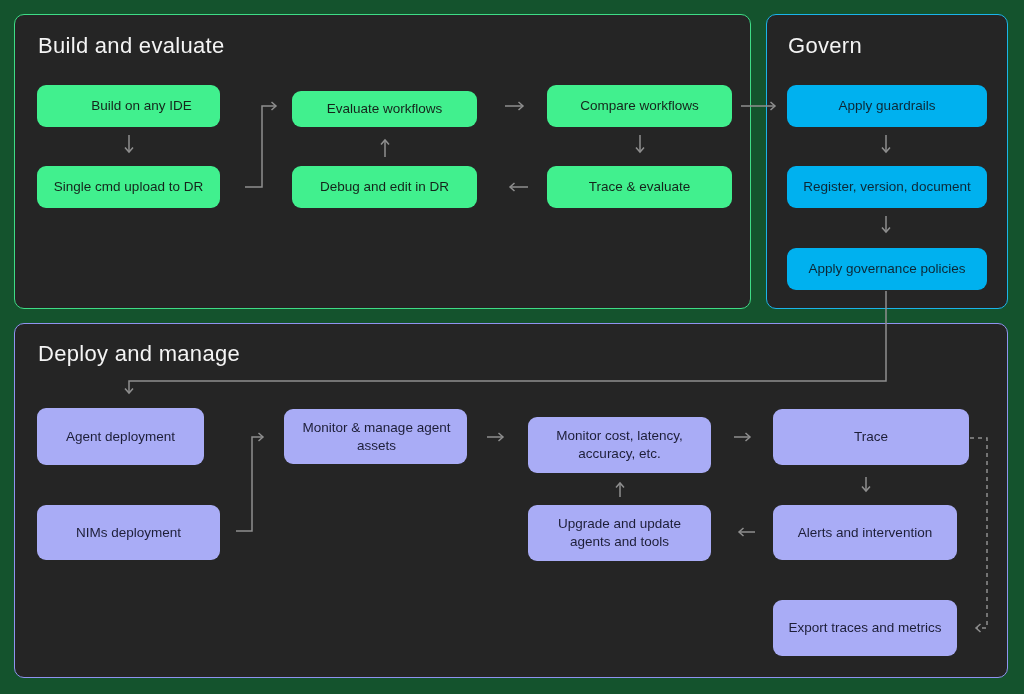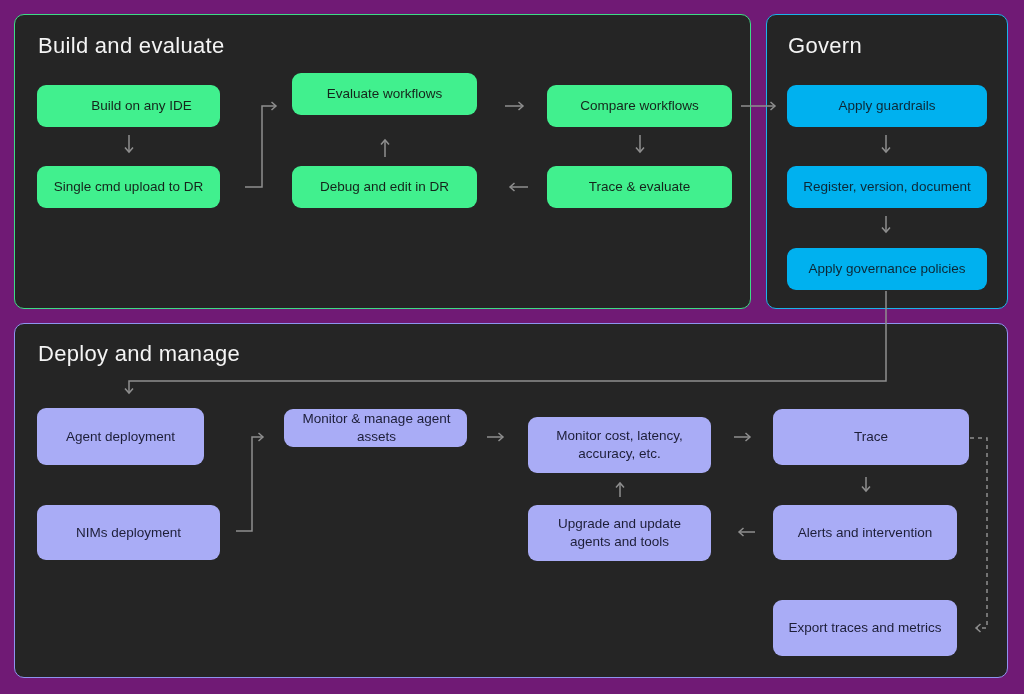--- a/index.html
+++ b/index.html
@@ -1,43 +1,43 @@
 <!DOCTYPE html>
 <html><head>
 <meta charset="utf-8">
 <style>
   html,body{margin:0;padding:0;background:#1a1a1a;}
-  .canvas{position:relative;width:1024px;height:694px;background:#701a75;
+  .canvas{position:relative;width:1024px;height:694px;background:#14532d;
           font-family:"Liberation Sans",sans-serif;overflow:hidden;}
   .panel{position:absolute;background:#252525;border-radius:10px;box-sizing:border-box;}
   .panel-build{left:14px;top:14px;width:737px;height:295px;border:1.5px solid #3edc86;}
   .panel-govern{left:766px;top:14px;width:242px;height:295px;border:1.5px solid #1ab4ea;}
   .panel-deploy{left:14px;top:323px;width:994px;height:355px;border:1.5px solid #8f93f0;}
   .panel-title{position:absolute;color:#f4f4f4;font-size:22px;font-weight:400;letter-spacing:.3px;}
   .title-build{left:38px;top:33px;}
   .title-govern{left:788px;top:33px;}
   .title-deploy{left:38px;top:341px;}
   .node{position:absolute;display:flex;align-items:center;justify-content:center;
         text-align:center;border-radius:9px;font-size:13.5px;font-weight:500;
         line-height:1.3;box-sizing:border-box;padding:4px 10px;}
   .green{background:#41f08e;color:#15241b;}
   .cyan{background:#00b1ef;color:#0c2836;}
   .purple{background:#a9acf6;color:#1d1e38;}
   .n-build-ide{left:37px;top:85px;width:183px;height:42px;padding-left:36px;}
   .n-single-cmd{left:37px;top:166px;width:183px;height:42px;}
-  .n-evaluate{left:292px;top:73px;width:185px;height:42px;}
+  .n-evaluate{left:292px;top:91px;width:185px;height:36px;}
   .n-debug{left:292px;top:166px;width:185px;height:42px;}
   .n-compare{left:547px;top:85px;width:185px;height:42px;}
   .n-trace-eval{left:547px;top:166px;width:185px;height:42px;}
   .n-guardrails{left:787px;top:85px;width:200px;height:42px;}
   .n-register{left:787px;top:166px;width:200px;height:42px;}
   .n-policies{left:787px;top:248px;width:200px;height:42px;}
   .n-agent-dep{left:37px;top:408px;width:167px;height:57px;}
   .n-nims-dep{left:37px;top:505px;width:183px;height:55px;}
-  .n-monitor-manage{left:284px;top:409px;width:183px;height:38px;padding-left:12px;}
+  .n-monitor-manage{left:284px;top:409px;width:183px;height:55px;padding-left:12px;}
   .n-monitor-cost{left:528px;top:417px;width:183px;height:56px;}
   .n-upgrade{left:528px;top:505px;width:183px;height:56px;}
   .n-trace{left:773px;top:409px;width:196px;height:56px;}
   .n-alerts{left:773px;top:505px;width:184px;height:55px;}
   .n-export{left:773px;top:600px;width:184px;height:56px;}
   .connectors{position:absolute;left:0;top:0;pointer-events:none;}
   .connectors path{fill:none;stroke:#8f8f8f;stroke-width:1.5;}
   .connectors path.dashed{stroke-dasharray:4 4;}
 </style>
 </head>

